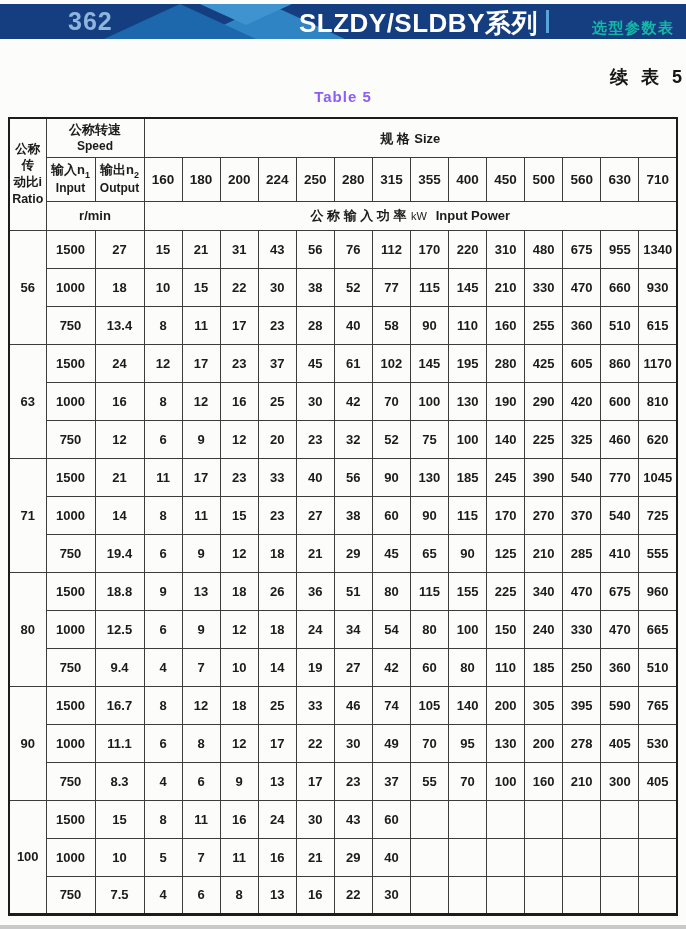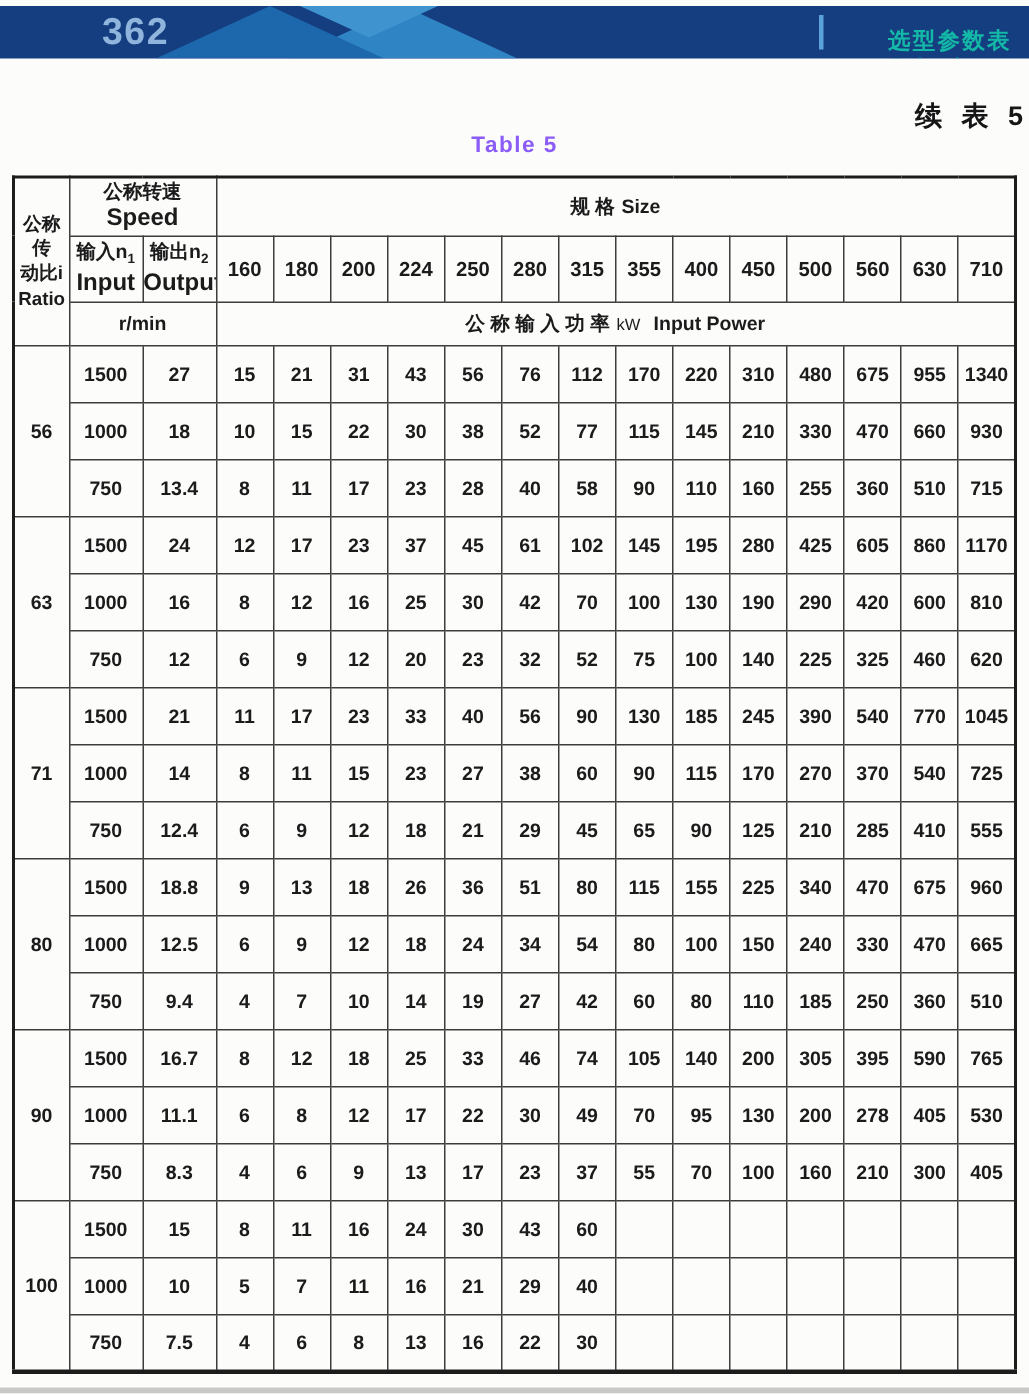--- a/index.html
+++ b/index.html
@@ -55,41 +55,42 @@
   }
   th, td {
     border:1px solid #3c3c3c; text-align:center; vertical-align:middle;
     padding:0; color:#1b1b1b; overflow:hidden;
   }
   thead tr.row-a { height:39px; }
   thead tr.row-b { height:44px; }
   thead tr.row-c { height:29px; }
   tbody tr { height:38px; }
   .cn { font-size:13px; font-weight:700; line-height:1.25; }
-  .en { font-size:16px; font-weight:700; line-height:1.2; }
+  .en { font-size:12px; font-weight:700; line-height:1.2; }
   .ratio-head div { font-size:12.5px; font-weight:700; line-height:1.35; }
   th.size-col { font-size:13.5px; font-weight:700; }
   td.num { font-size:13px; font-weight:700; }
   td.ratio-cell { font-size:13px; font-weight:700; }
   .unit { font-size:11px; font-weight:400; }
   sub { font-size:9px; }
 
   
   .page-edge {
     position:absolute; bottom:0; left:0; width:100%; height:4px; background:#c9c9c9;
   }
 </style>
 </head>
 <body>
 
 <div class="header-bar">
   <span class="page-num">362</span>
   <div class="shape shape-s2"></div>
   <div class="shape shape-s1"></div>
   <div class="shape shape-s3"></div>
+  <span class="series-title">SLZDY/SLDBY系列</span>
   <div class="hdr-divider"></div>
   <div class="hdr-sub">
     <div class="hdr-sub-cn">选型参数表</div>
     <div class="hdr-sub-en">Selection table</div>
   </div>
 </div>
 
 <div class="title-cn">续 表  5</div>
 <div class="title-en">Table 5</div>
 
@@ -215,21 +216,21 @@
           <td class="num">23</td>
           <td class="num">28</td>
           <td class="num">40</td>
           <td class="num">58</td>
           <td class="num">90</td>
           <td class="num">110</td>
           <td class="num">160</td>
           <td class="num">255</td>
           <td class="num">360</td>
           <td class="num">510</td>
-          <td class="num">715</td>
+          <td class="num">615</td>
         </tr>
         <tr>
           <td rowspan="3" class="ratio-cell">63</td>
           <td class="num">1500</td>
           <td class="num">24</td>
           <td class="num">12</td>
           <td class="num">17</td>
           <td class="num">23</td>
           <td class="num">37</td>
           <td class="num">45</td>
@@ -311,21 +312,21 @@
           <td class="num">90</td>
           <td class="num">115</td>
           <td class="num">170</td>
           <td class="num">270</td>
           <td class="num">370</td>
           <td class="num">540</td>
           <td class="num">725</td>
         </tr>
         <tr>
           <td class="num">750</td>
-          <td class="num">12.4</td>
+          <td class="num">19.4</td>
           <td class="num">6</td>
           <td class="num">9</td>
           <td class="num">12</td>
           <td class="num">18</td>
           <td class="num">21</td>
           <td class="num">29</td>
           <td class="num">45</td>
           <td class="num">65</td>
           <td class="num">90</td>
           <td class="num">125</td>

